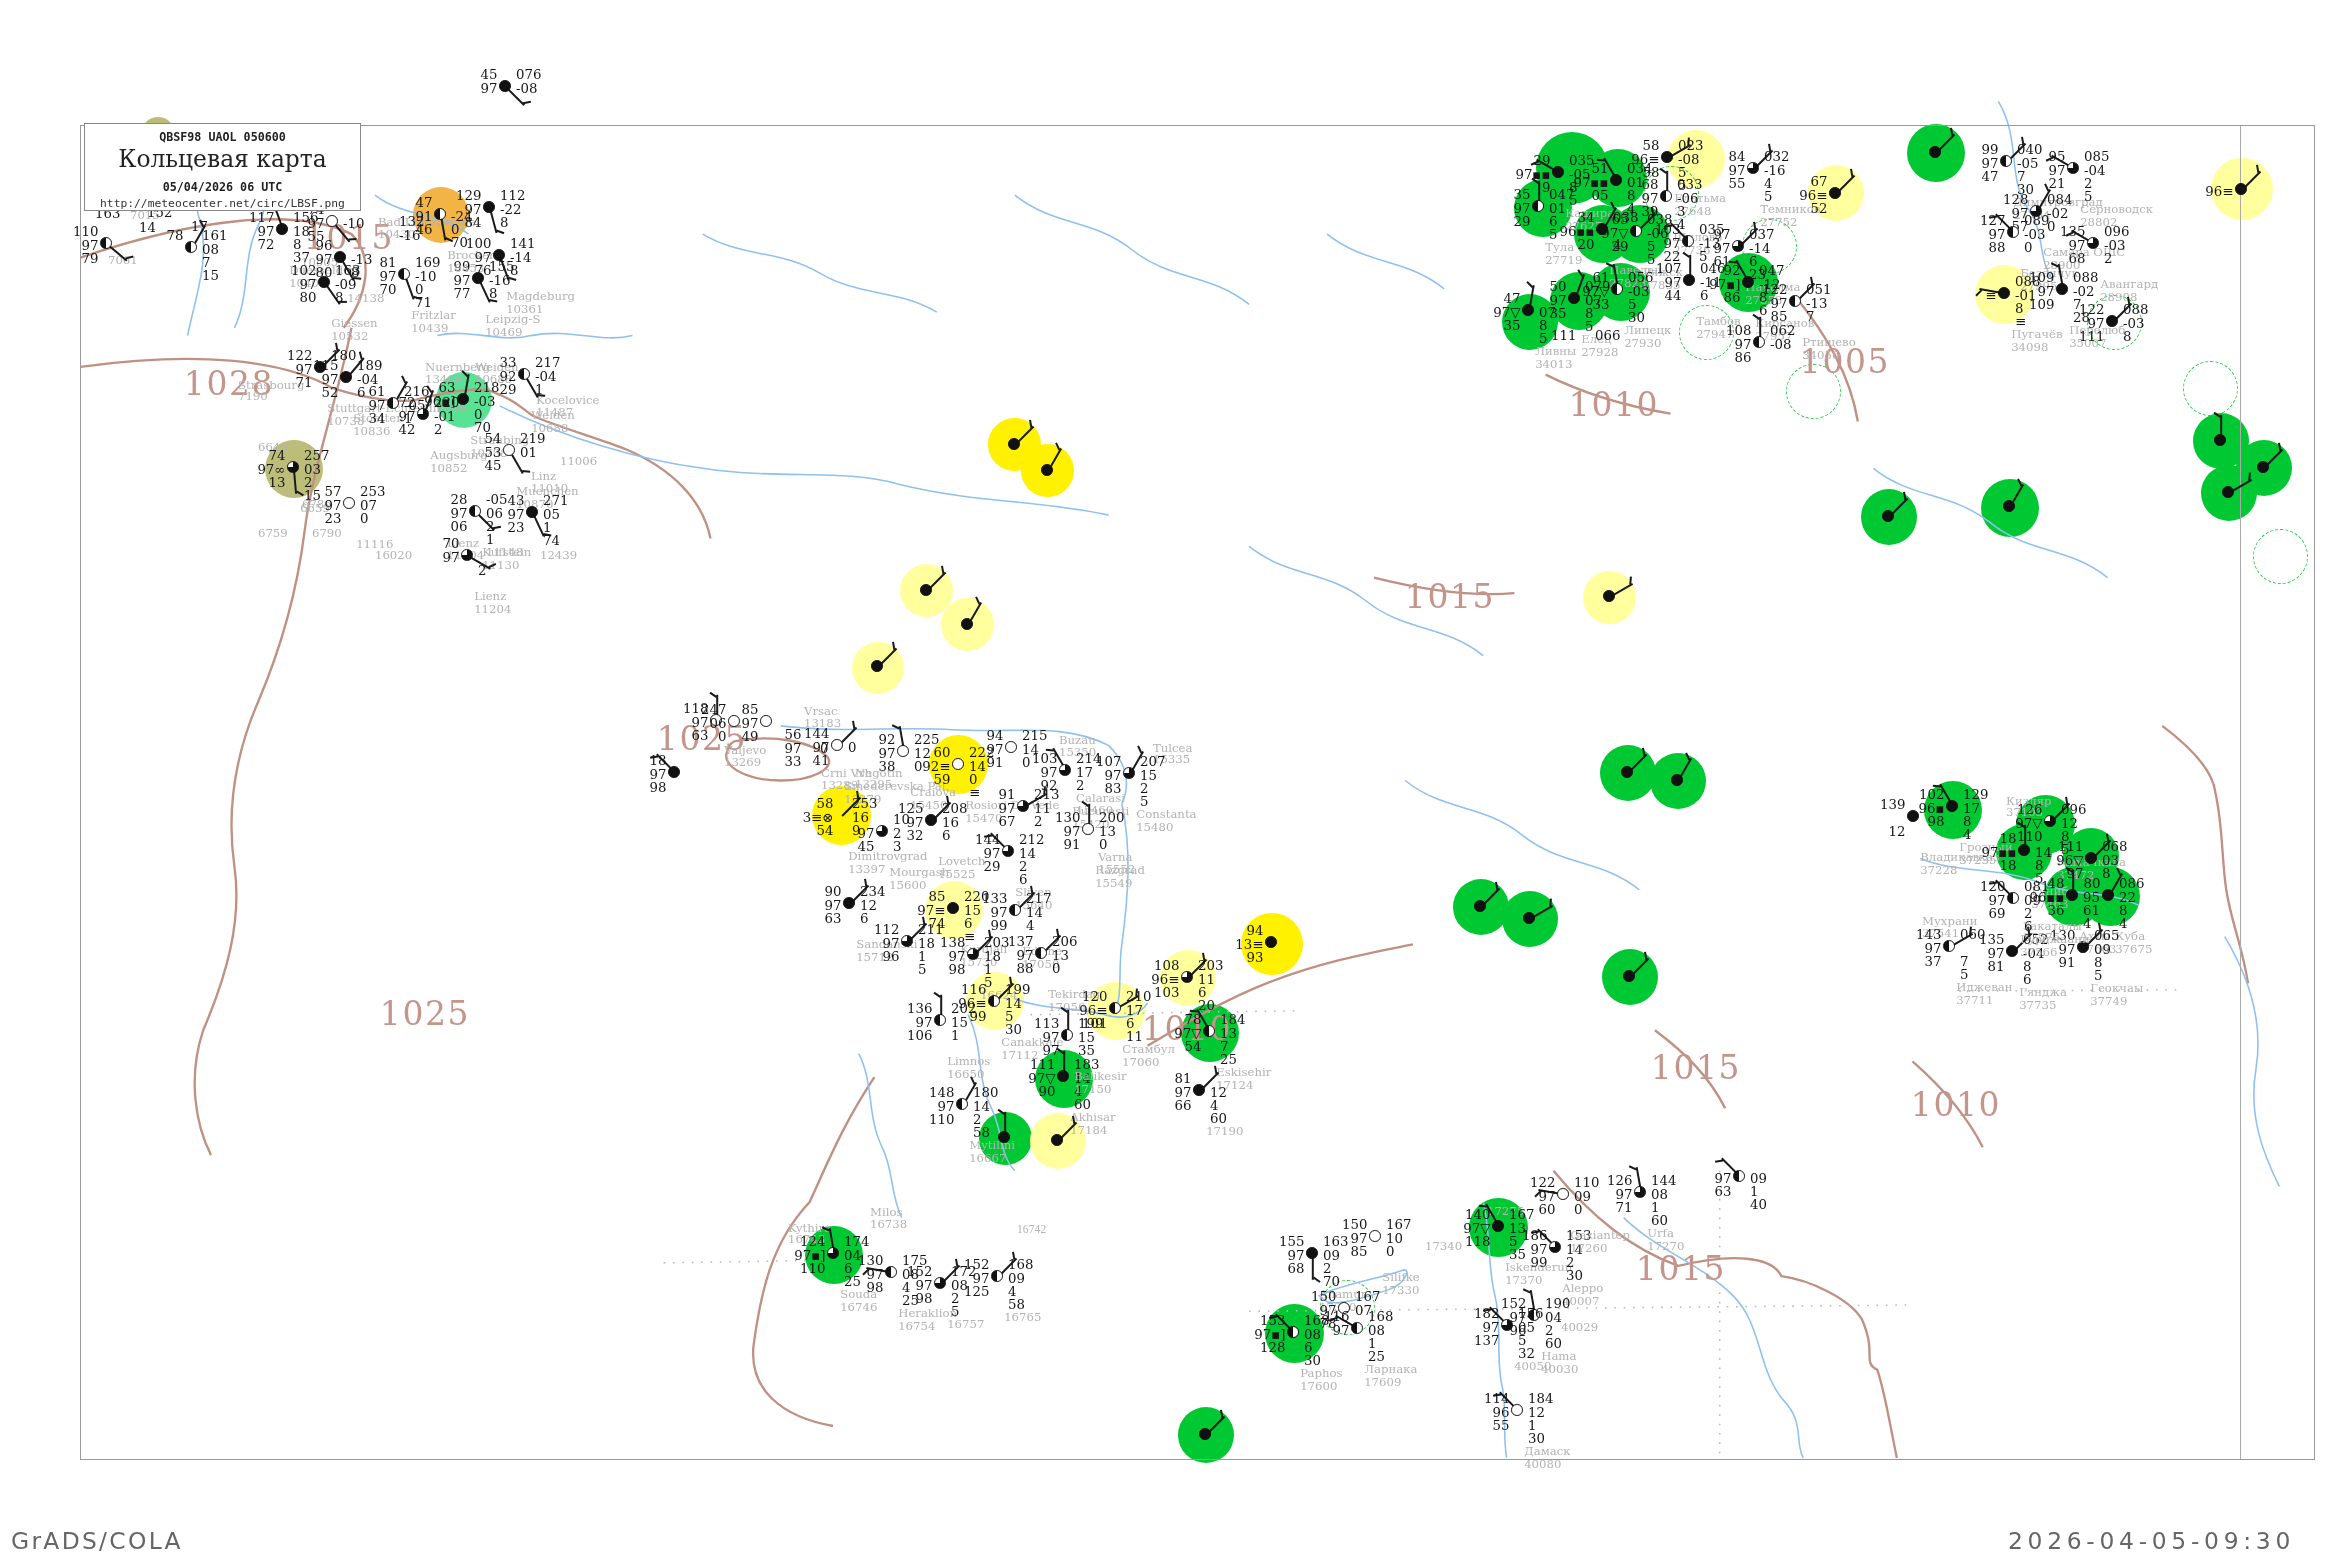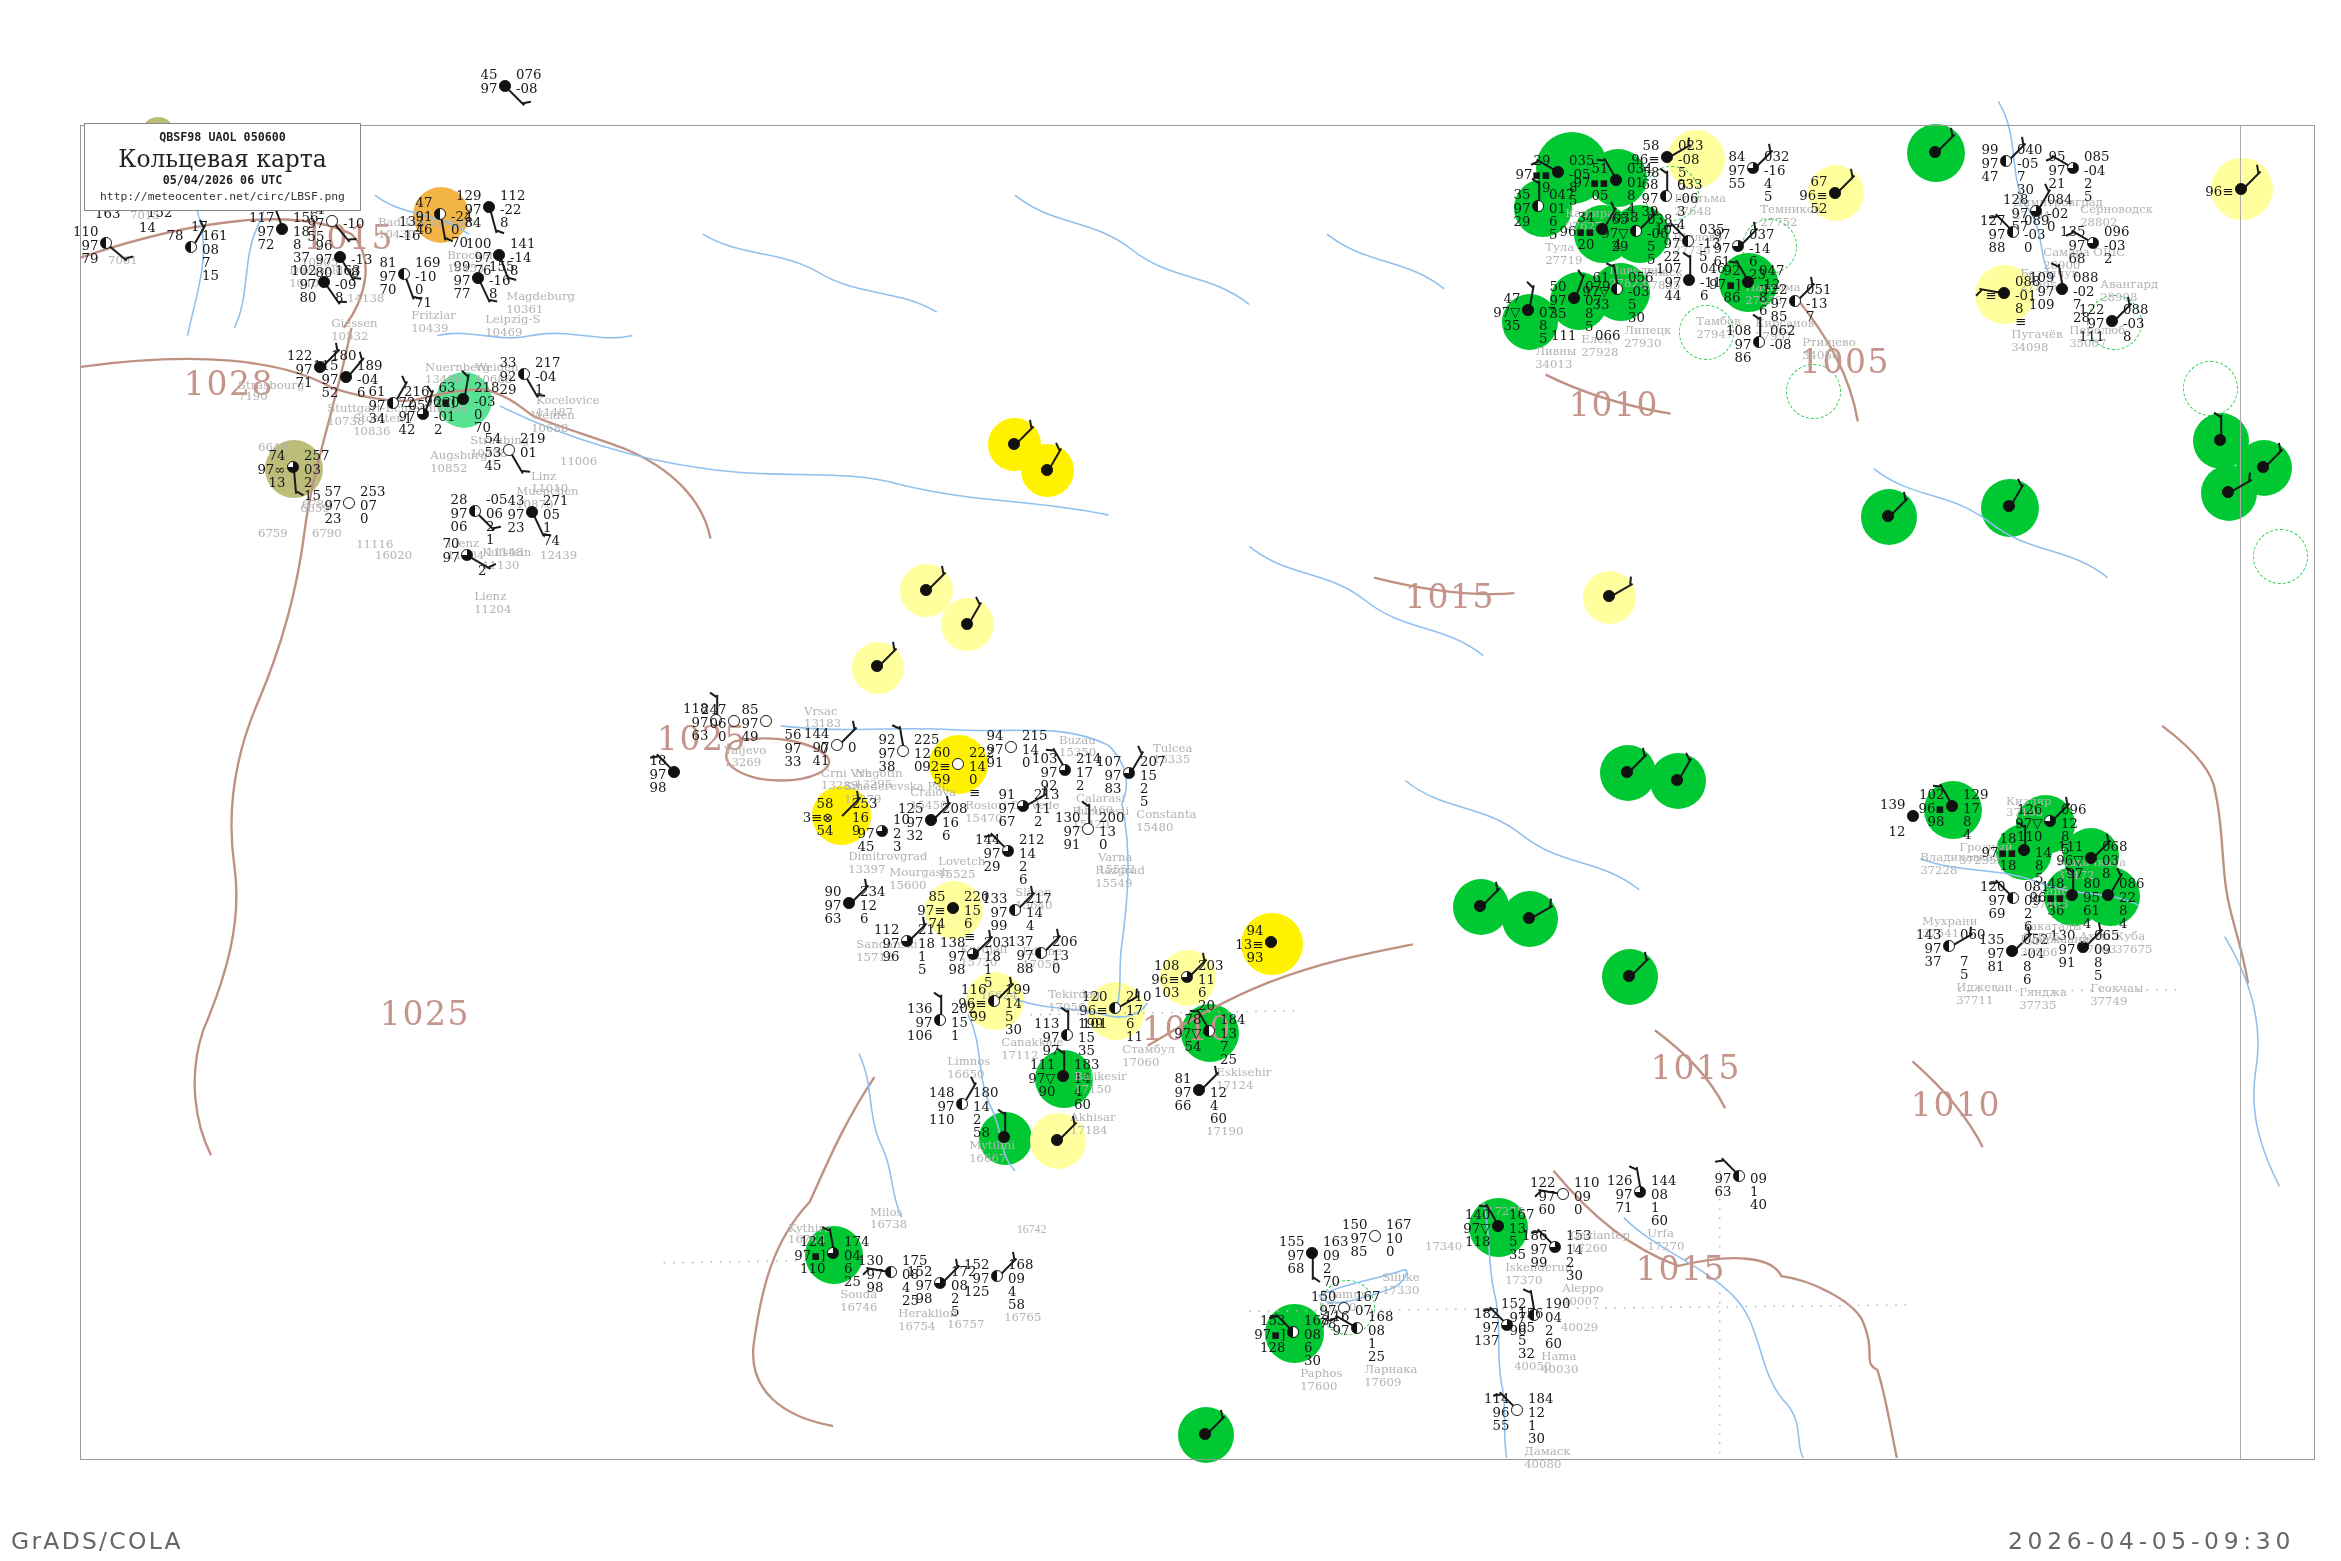--- a/index.html
+++ b/index.html
@@ -26,21 +26,21 @@
   .snm{left:6.2px;top:34px;color:#b3b3b3;font-size:11.7px;line-height:1.1;text-align:left;}
   .barb{position:absolute;left:0;top:-0.8px;width:26px;height:1.6px;background:#1a1a1a;transform-origin:0 50%;}
   .barb::after{content:"";position:absolute;right:-0.8px;top:-7px;width:1.6px;height:7.8px;background:#1a1a1a;transform:rotate(35deg);}
   .glabel{position:absolute;color:#b3b3b3;font-family:"DejaVu Serif",serif;font-size:11.7px;white-space:nowrap;line-height:1.1;}
   .isolabel{position:absolute;color:#c5948a;font-family:"DejaVu Serif",serif;font-size:33px;letter-spacing:1.6px;white-space:nowrap;transform:translate(-50%,-50%);}
   
   #title-box{position:absolute;left:84px;top:123px;width:275px;height:86px;background:#fff;border:0.8px solid #888;
              text-align:center;z-index:50;}
   #title-line1{margin-top:5.5px;font-family:"DejaVu Sans Mono",monospace;font-weight:bold;font-size:11.7px;color:#222;}
   #title-main{font-family:"DejaVu Serif",serif;font-size:23.4px;color:#222;margin-top:1.6px;}
-  #title-dt{font-family:"DejaVu Sans Mono",monospace;font-weight:bold;font-size:11.7px;color:#222;margin-top:0;}
+  #title-dt{font-family:"DejaVu Sans Mono",monospace;font-weight:bold;font-size:11.7px;color:#222;margin-top:7px;}
   #title-url{font-family:"DejaVu Sans Mono",monospace;font-size:11.3px;color:#333;margin-top:3.1px;}
   .footer{position:absolute;bottom:6.2px;font-size:23.4px;color:#666;letter-spacing:2.3px;font-family:"DejaVu Sans",sans-serif;}
   #footer-left{left:11px;}
   #footer-right{right:47px;letter-spacing:4.7px;}
 </style>
 </head>
 <body>
 
 <div id="map-root">
   <div id="circles-layer">

